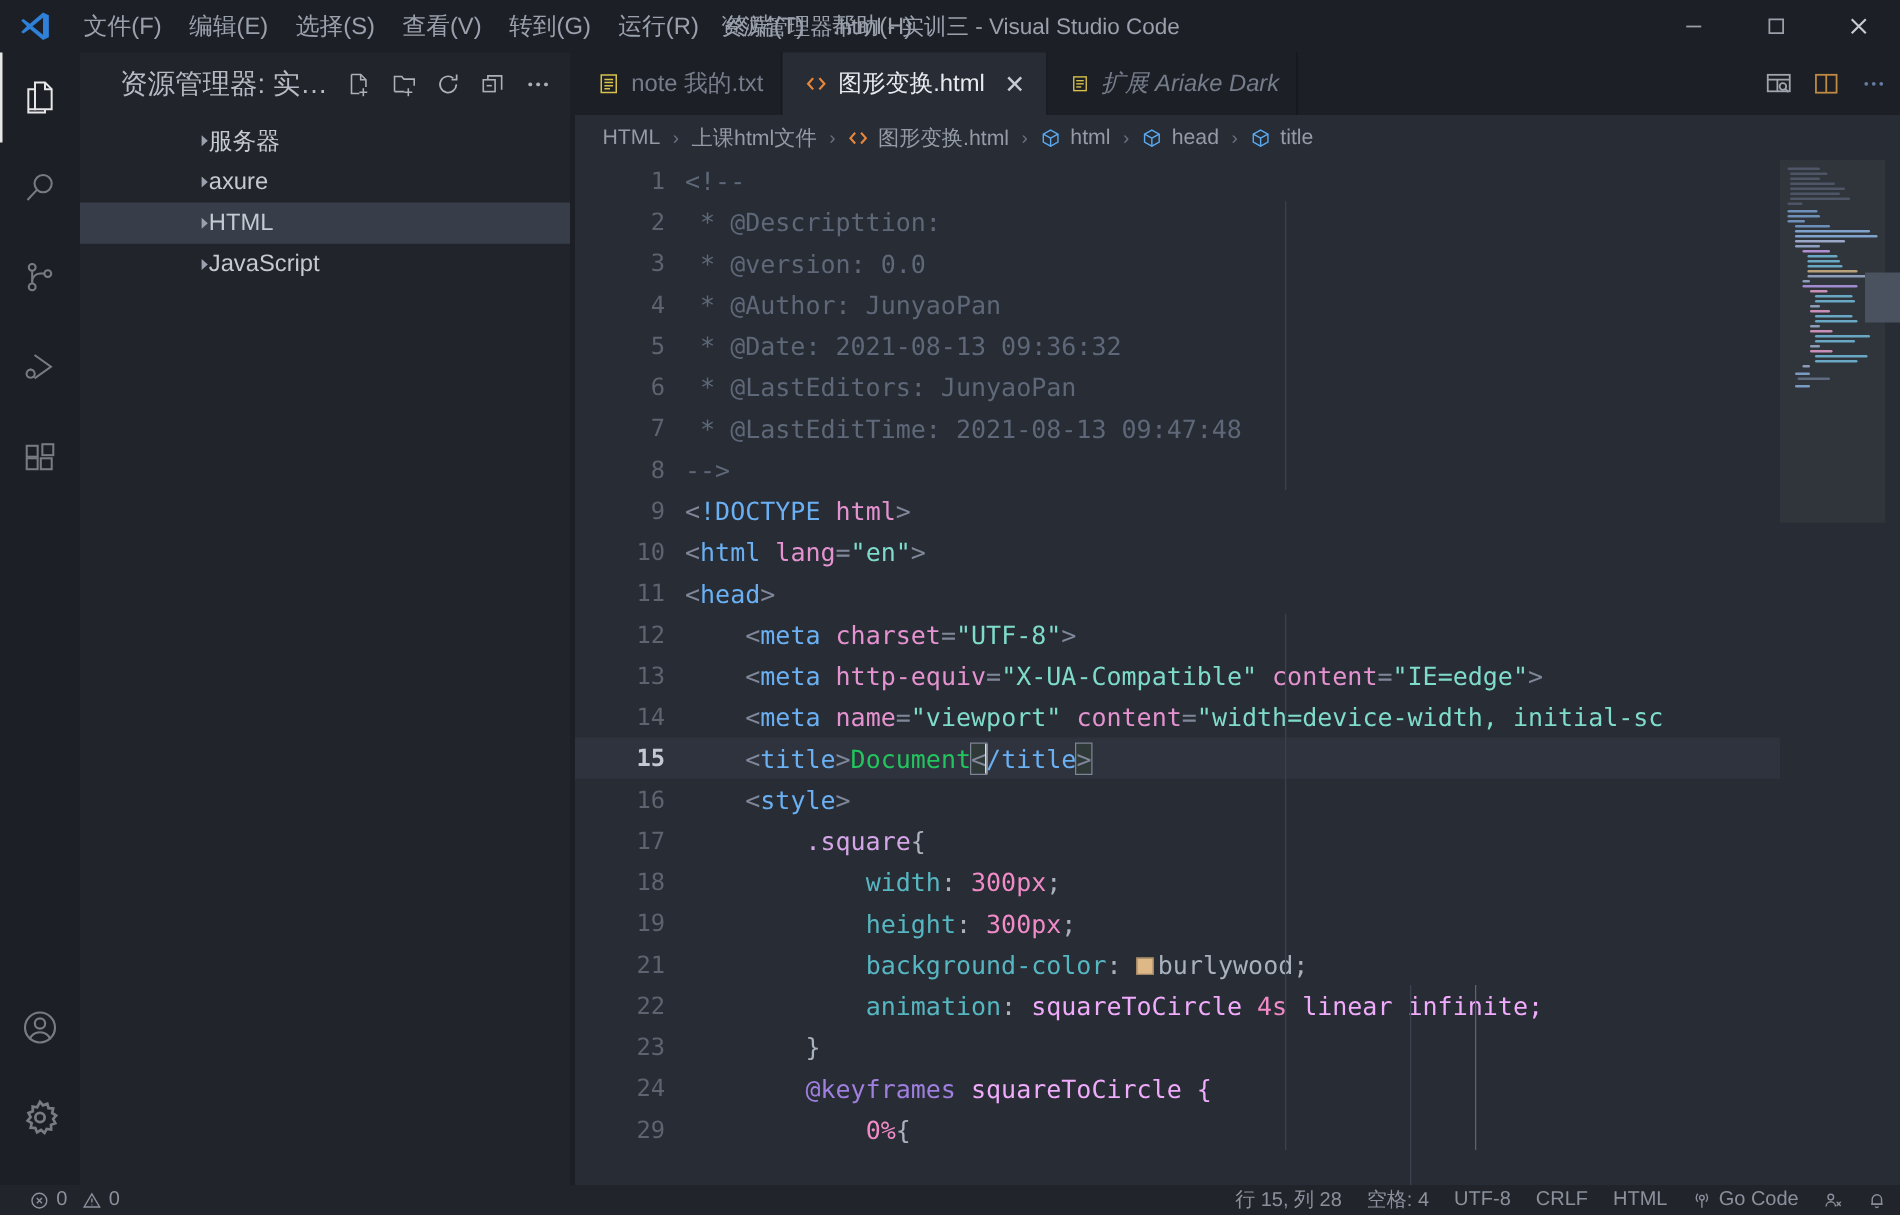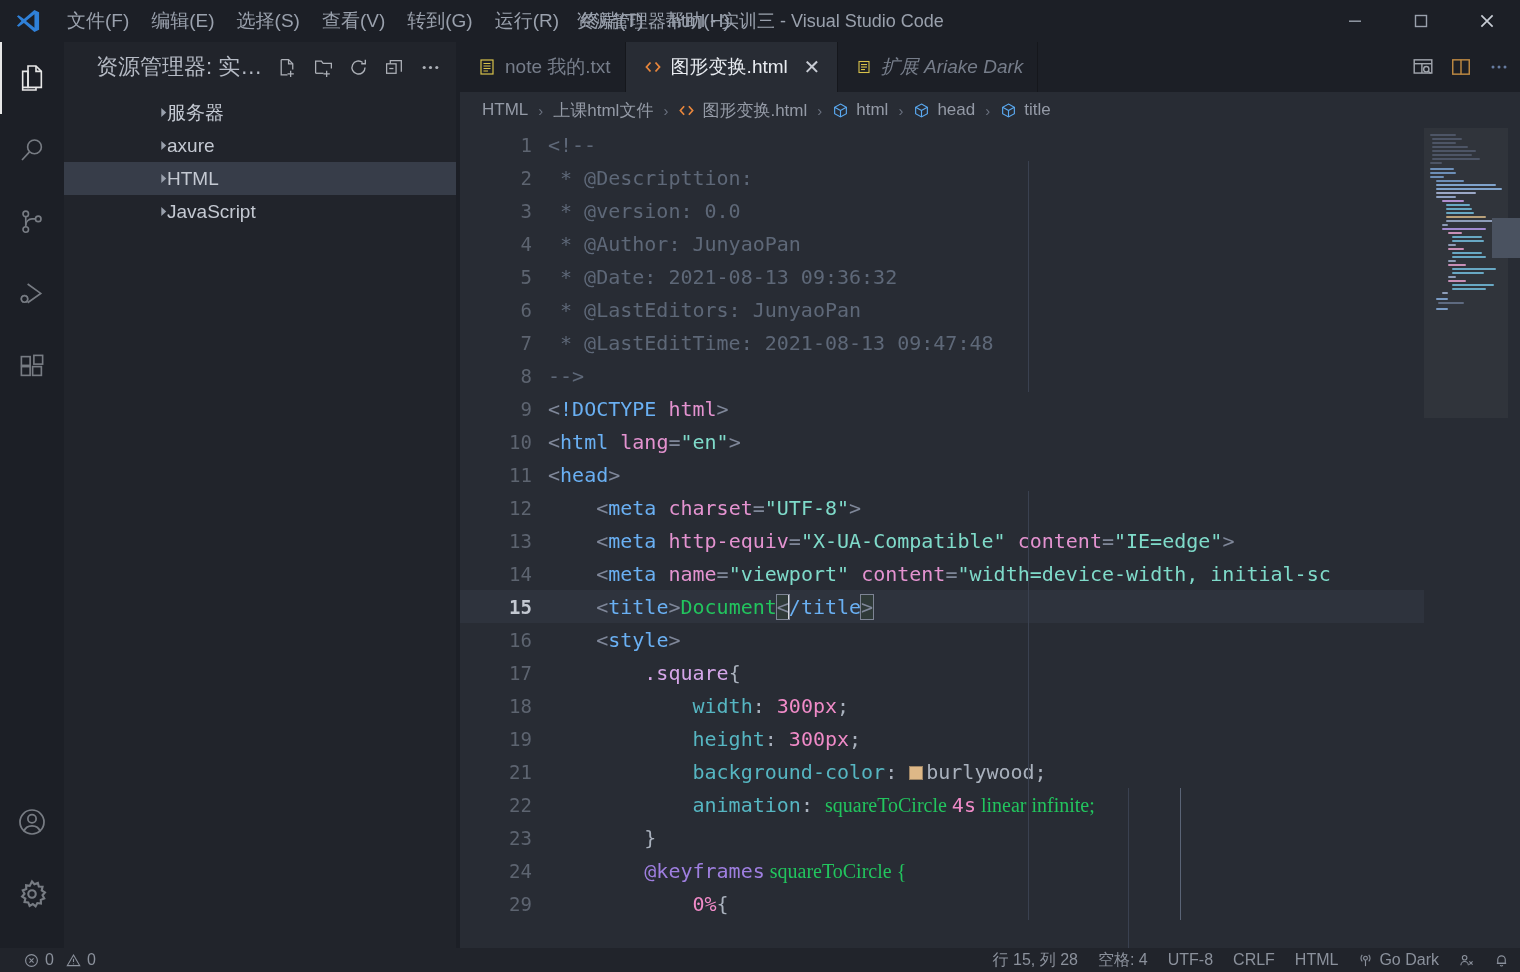--- a/index.html
+++ b/index.html
@@ -112,21 +112,21 @@
   .c-tag       { color: #6ab0f3; }
   .c-punct     { color: #7f8799; }
   .c-attr      { color: #e493d0; }
   .c-string    { color: #7fdbca; }
   .c-text      { color: #22c55e; }
   .c-selector  { color: #d5a6e8; }
   .c-prop      { color: #56b6c2; }
   .c-number    { color: #f08bc8; }
   .c-value     { color: #a9b1bd; }
   .c-atrule    { color: #9f7fe0; }
-  .c-anim      { color: #22c55e; font-family: Liberation Serif, serif; }
+  .c-anim      { color: #f0abfc; }
   .bracket-match { outline: 1px solid #7d8494; background: #2f3a38; }
   .swatch {
     display: inline-block; width: 14px; height: 14px; background: #deb887;
     border: 1px solid #9d8464; vertical-align: -1px; margin-right: 3px;
   }
   .indent-guide { position: absolute; top: 0; bottom: 0; width: 1px; background: #3a4150; }
   .indent-guide.active { background: #5a6476; }
   .cursor { display: inline-block; width: 2px; height: 24px; background: #d7dae0; vertical-align: -5px; margin: 0 -1px; }
 
   
@@ -641,21 +641,21 @@
     <div class="sb-cell">CRLF</div>
     <div class="sb-cell">HTML</div>
     <div class="sb-cell">
       <span>
         <svg width="15" height="15" viewBox="0 0 16 16" fill="none" stroke="#8b919c" stroke-width="1.2">
           <circle cx="8" cy="5.5" r="2"></circle>
             <path d="M4.6 2.1 a4.8 4.8 0 0 0 0 6.8 M11.4 2.1 a4.8 4.8 0 0 1 0 6.8"></path>
           <path d="M8 7.5 V14"></path>
         </svg>
       </span>
-      <span>Go Dark</span>
+      <span>Go Code</span>
     </div>
     <div class="sb-cell">
       <svg width="15" height="15" viewBox="0 0 16 16" fill="none" stroke="#8b919c" stroke-width="1.2">
         <circle cx="6" cy="5" r="2.4"></circle>
           <path d="M2 13 a4 4 0 0 1 8 0"></path>
           <path d="M11 9 L14.5 12.5 M14.5 9 L11 12.5"></path>
       </svg>
     </div>
     <div class="sb-cell">
       <svg width="15" height="15" viewBox="0 0 16 16" fill="none" stroke="#8b919c" stroke-width="1.2">

